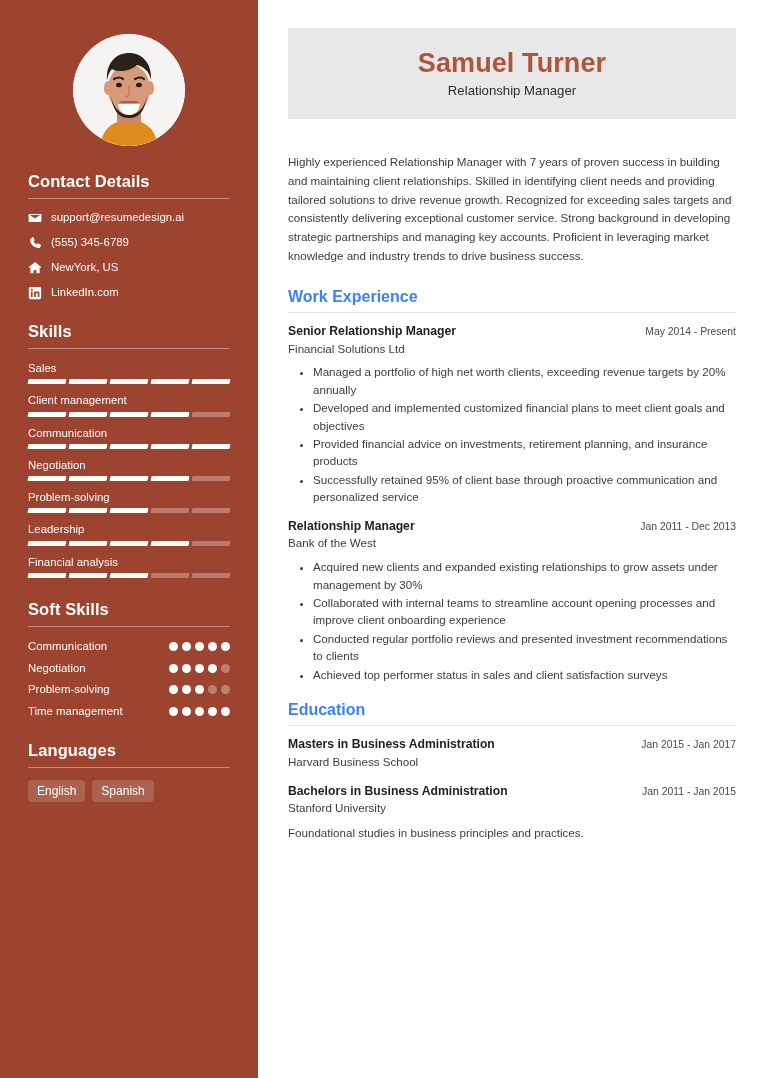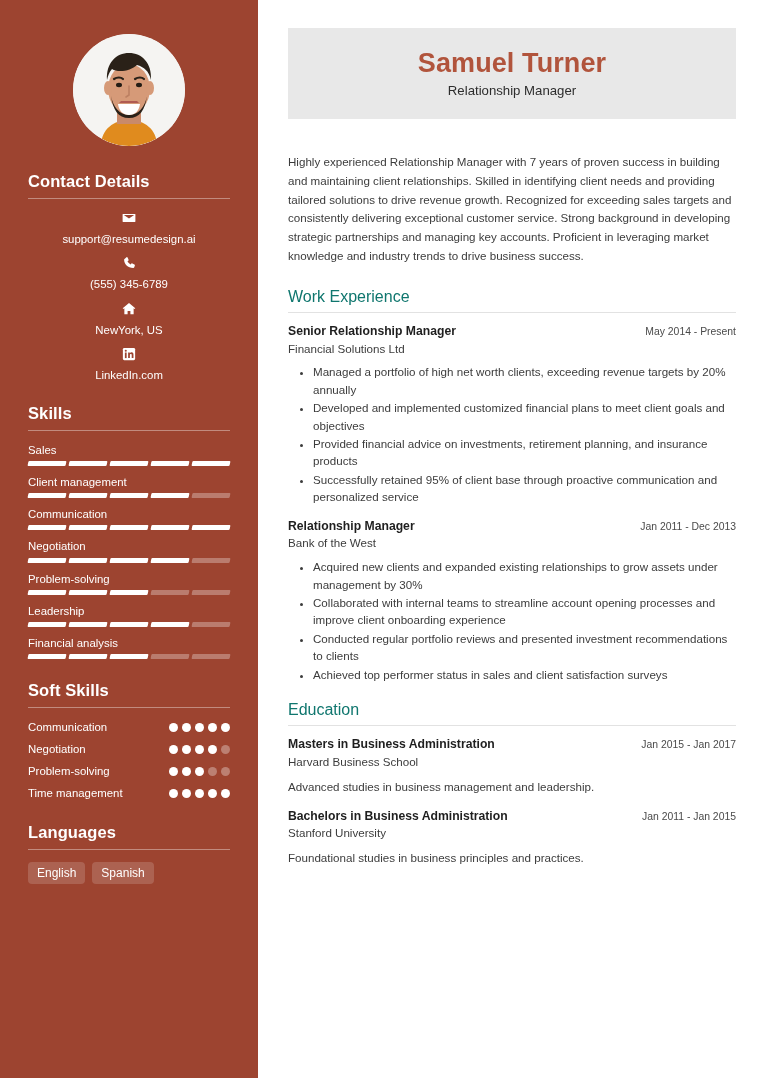--- a/index.html
+++ b/index.html
@@ -59,21 +59,20 @@
 
   
   .contact-row {
     display: flex;
     align-items: center;
     gap: 9px;
     font-size: 11.4px;
     line-height: 1;
     margin-bottom: 11px;
     color: #ffffff;
-    flex-direction: column;
   }
   .contact-row:last-child { margin-bottom: 0; }
   .ci { width: 14px; height: 14px; flex: 0 0 14px; display: inline-flex; align-items: center; justify-content: center; }
   .ci svg { display: block; }
 
   
   .skill-item { margin-bottom: 9px; }
   .skill-name { font-size: 11.4px; line-height: 1.25; margin-bottom: 4px; color: #fff; }
   .segbar { display: flex; gap: 3px; height: 5px; }
   .seg {
@@ -137,22 +136,22 @@
     line-height: 1.2;
   }
   .summary {
     font-size: 11.6px;
     line-height: 1.62;
     color: #3c3c3c;
     margin-bottom: 22px;
   }
   .sec-h {
     font-size: 16px;
-    font-weight: normal;
-    color: #0f766e;
+    font-weight: bold;
+    color: #3b82f6;
     margin-bottom: 6px;
   }
   .sec-rule { height: 1px; background: #e2e2e2; margin-bottom: 11px; }
   .sec { margin-bottom: 18px; }
 
   .entry { margin-bottom: 13px; }
   .entry:last-child { margin-bottom: 0; }
   .entry-head {
     display: flex;
     align-items: baseline;
@@ -432,21 +431,20 @@
     <section class="sec">
       <div class="sec-h">Education</div>
       <div class="sec-rule"></div>
       <div id="edu-list">
           <div class="entry">
             <div class="entry-head">
               <div class="entry-title">Masters in Business Administration</div>
               <div class="entry-date">Jan 2015 - Jan 2017</div>
             </div>
             <div class="entry-org">Harvard Business School</div>
-            <div class="entry-desc">Advanced studies in business management and leadership.</div>
           </div>
           <div class="entry">
             <div class="entry-head">
               <div class="entry-title">Bachelors in Business Administration</div>
               <div class="entry-date">Jan 2011 - Jan 2015</div>
             </div>
             <div class="entry-org">Stanford University</div>
             <div class="entry-desc">Foundational studies in business principles and practices.</div>
           </div>
         </div>

